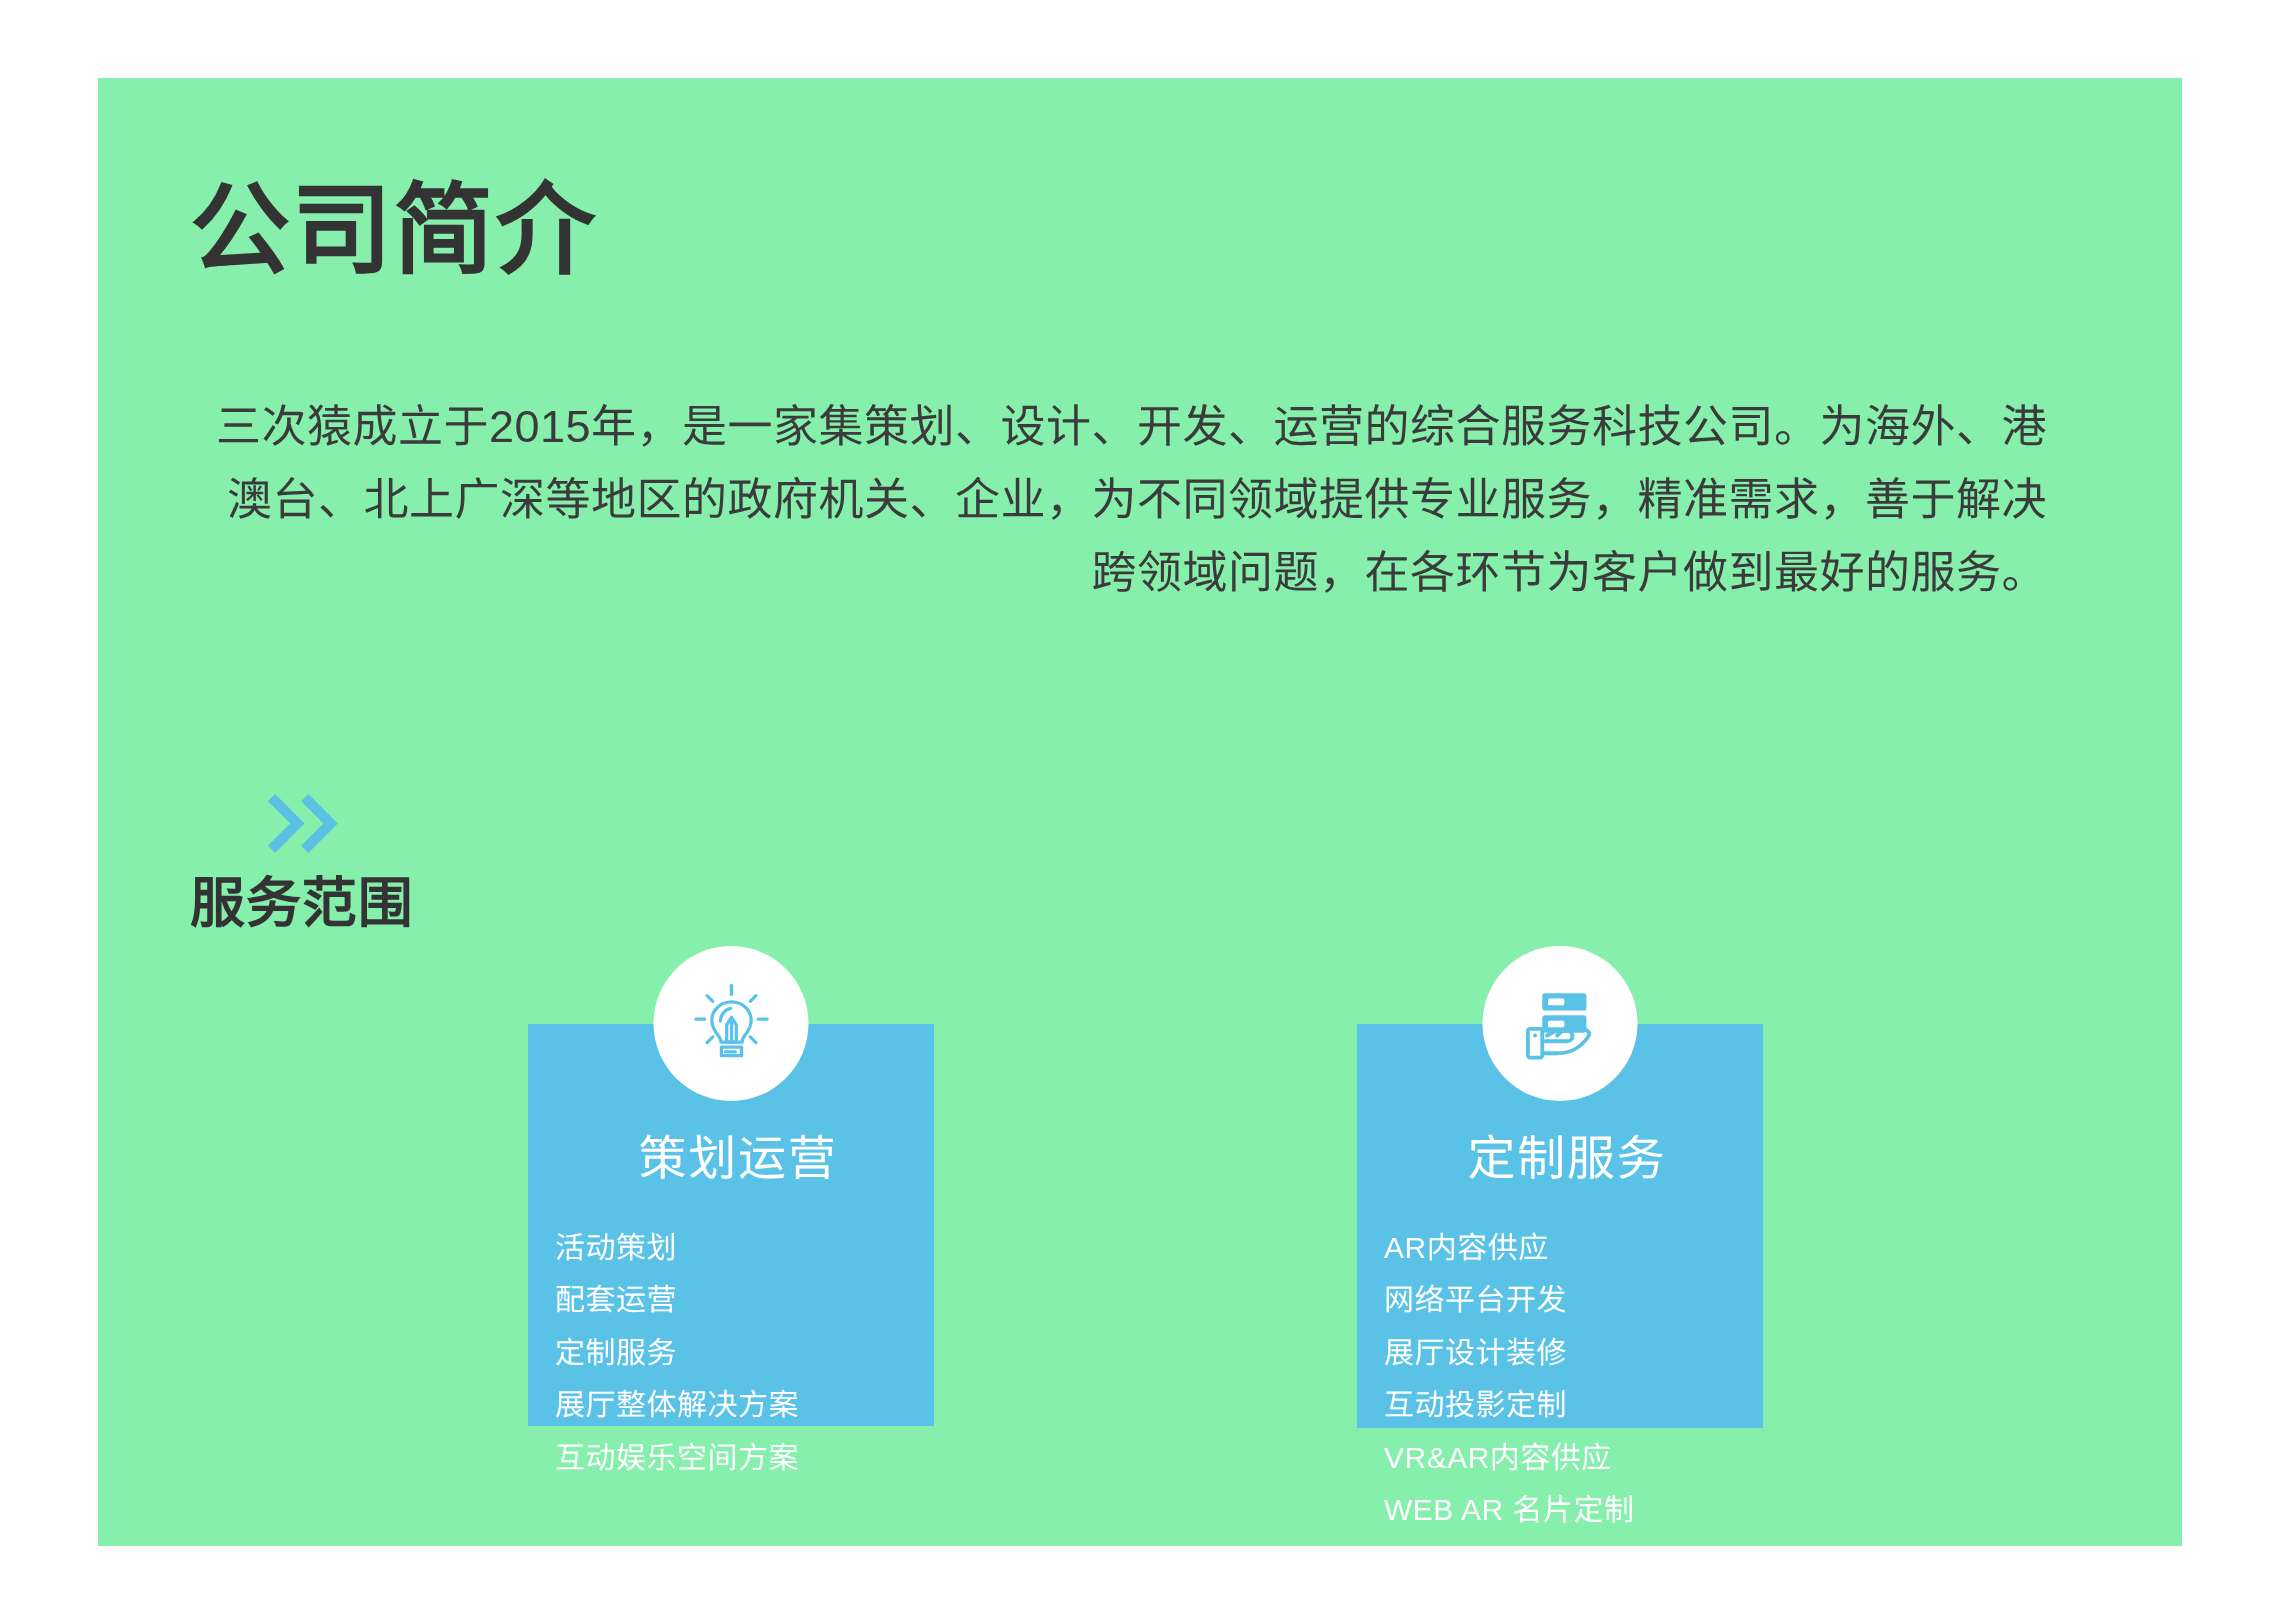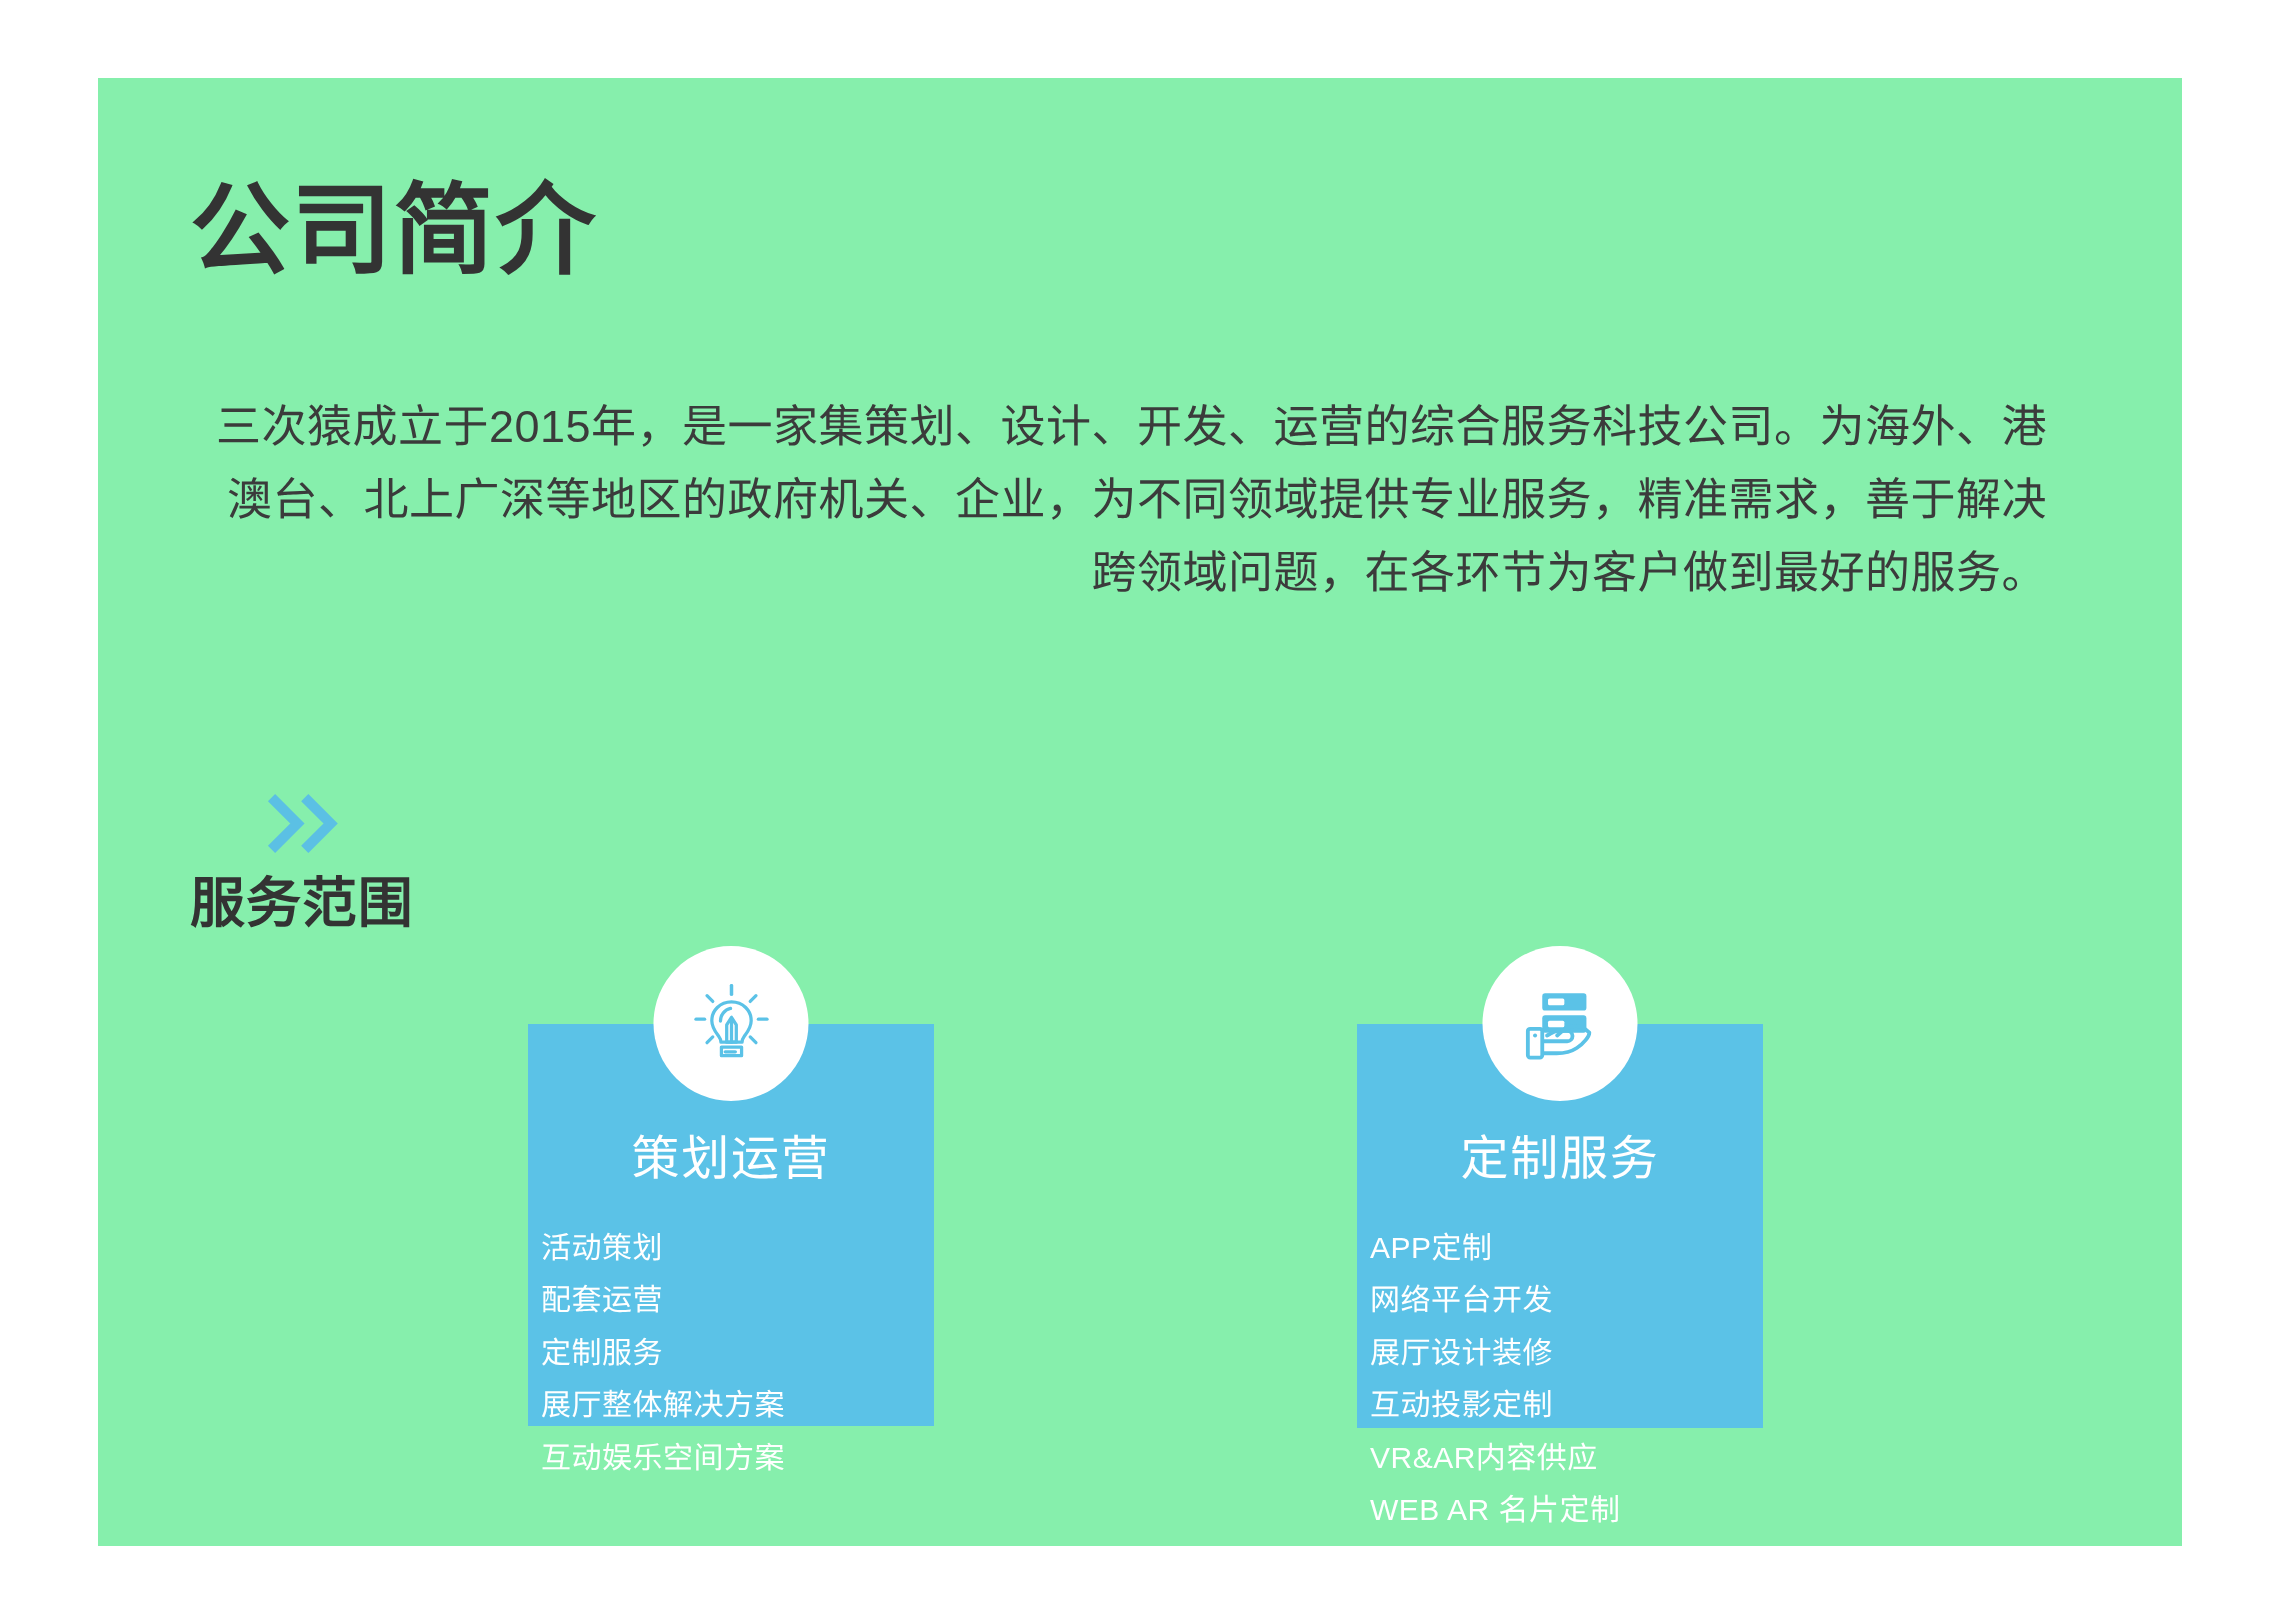--- a/index.html
+++ b/index.html
@@ -81,21 +81,21 @@
     width: 2084px;
     height: 591px;
   }
 
   .service-card {
     position: absolute;
     top: 78px;
     width: 406px;
     background: #5bc2e7;
     box-sizing: border-box;
-    padding: 111px 13px 31px 13px;
+    padding: 111px 13px 31px 27px;
     display: flex;
     flex-direction: column;
     align-items: center;
   }
   .service-card.card-1 { left: 430px; height: 402px; }
   .service-card.card-2 { left: 1259px; height: 404px; }
 
   .card-icon-badge {
     position: absolute;
     top: -78px;
@@ -207,21 +207,21 @@
             <path d="M46.5 62 C54 55 60 52 66 52 C72 52 76.5 55.5 80 59 C80 63 74 70.5 67 75 C61 79 54 80.5 46 80.5 H33"></path>
           </g>
           <g>
             <rect x="16" y="55" width="15" height="30" rx="2.4" fill="none" stroke="#5bc2e7" stroke-width="4"></rect>
             <circle cx="23.5" cy="62" r="2.1" fill="#5bc2e7"></circle>
           </g>
         </svg>
       </div>
       <div class="card-title">定制服务</div>
       <ul class="card-list">
-        <li>APP定制</li>
+        <li>AR内容供应</li>
         <li>网络平台开发</li>
         <li>展厅设计装修</li>
         <li>互动投影定制</li>
         <li>VR&amp;AR内容供应</li>
         <li>WEB AR 名片定制</li>
       </ul>
     </div>
 
   </div>
 </div>

